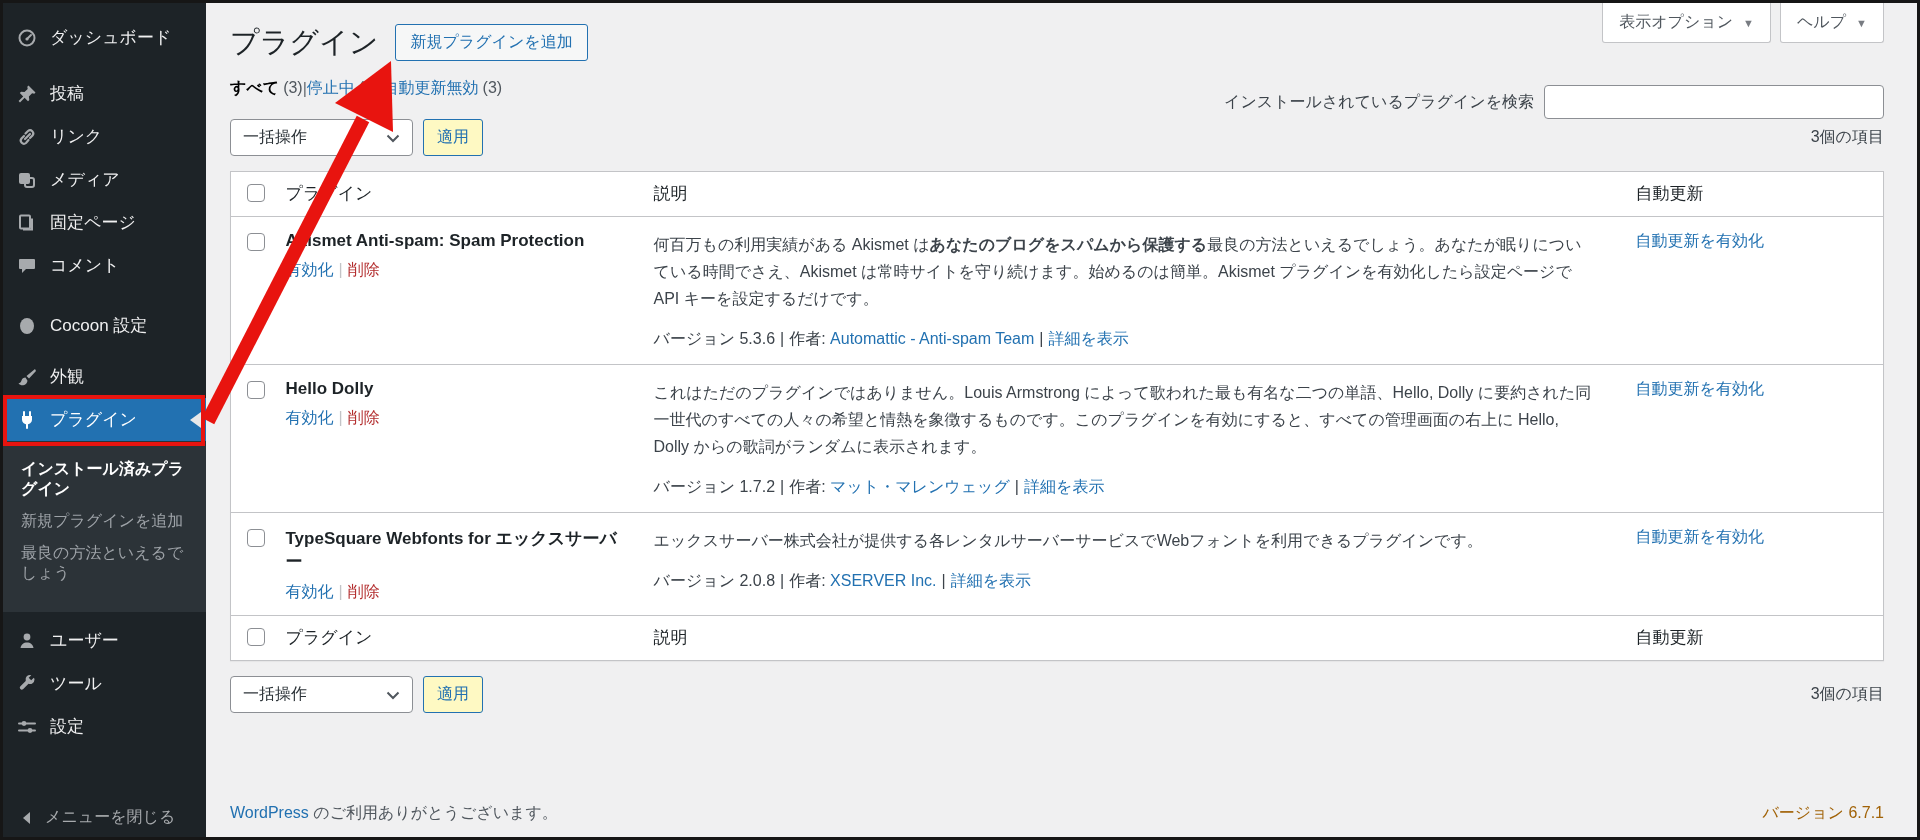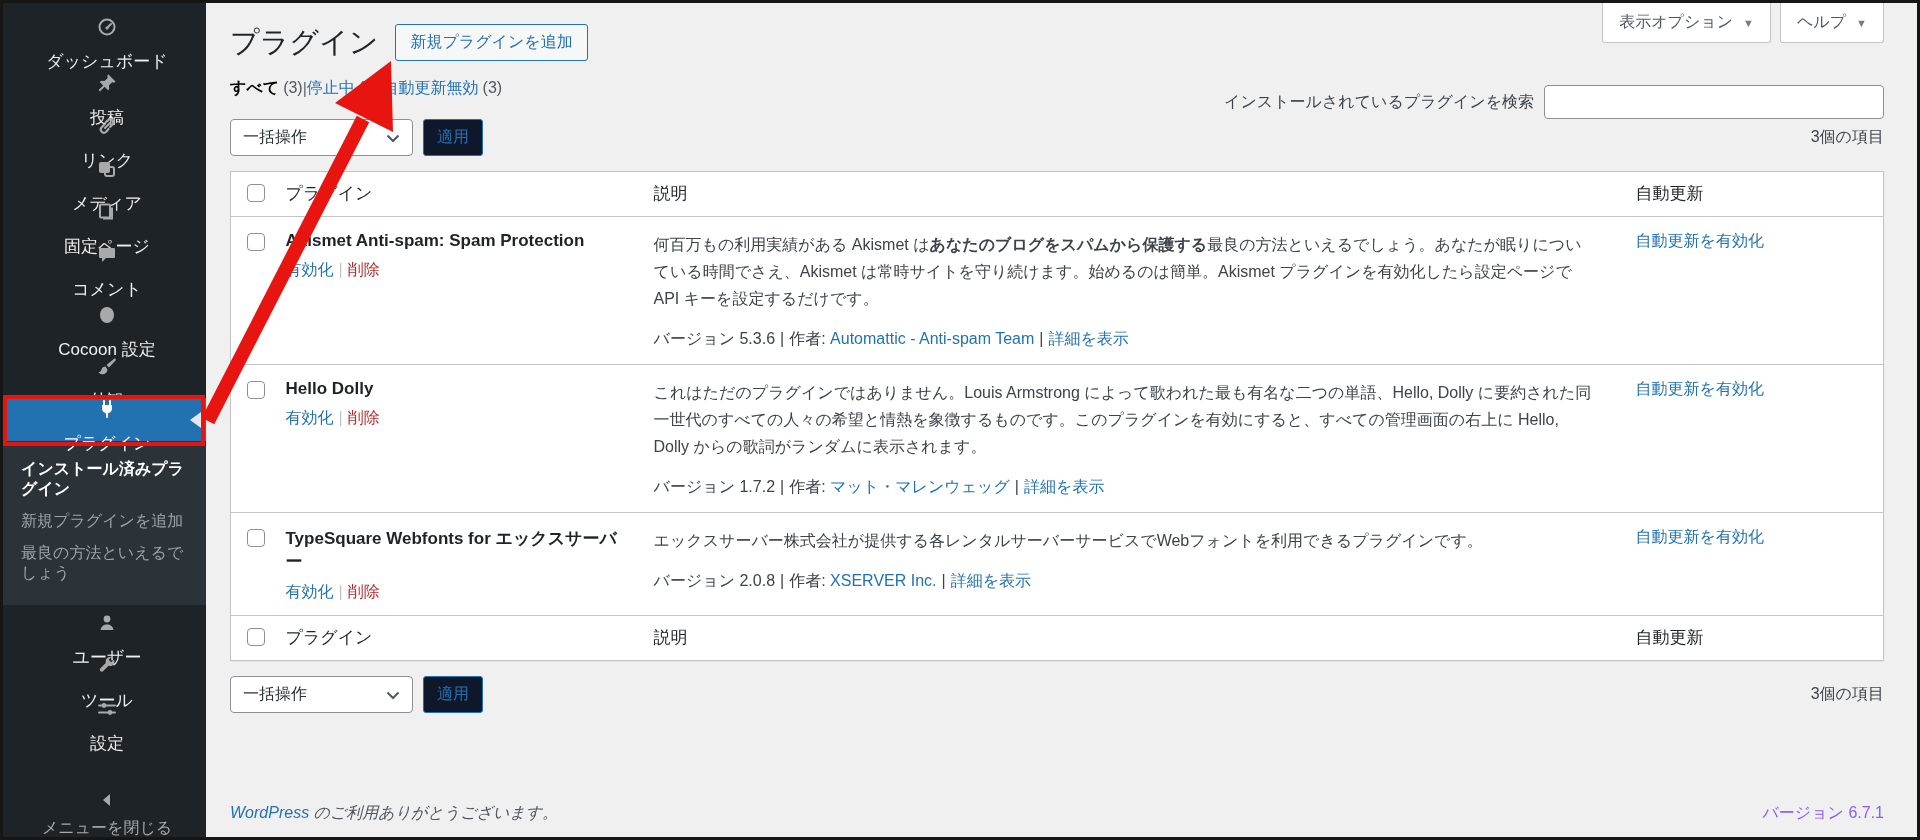--- a/index.html
+++ b/index.html
@@ -13,34 +13,34 @@
     --text:#3c434a;
     --muted:#50575e;
   }
   *{box-sizing:border-box;margin:0;padding:0;}
   html,body{margin:0;padding:0;background:#fff;}
   body{font-family:"Liberation Sans","DejaVu Sans",sans-serif;}
   .frame{position:relative;width:1920px;height:840px;border:3px solid #161616;background:var(--content-bg);overflow:hidden;}
 
   
   .sidebar{position:absolute;left:0;top:0;bottom:0;width:203px;background:var(--sidebar-bg);color:#f0f0f1;z-index:5;}
-  .menu-item{position:relative;display:flex;align-items:center;gap:12px;height:43px;padding:0 8px 0 13px;font-size:17px;color:#f0f0f1;cursor:pointer;flex-direction:column;}
+  .menu-item{position:relative;display:flex;align-items:center;gap:12px;height:43px;padding:0 8px 0 13px;font-size:17px;color:#f0f0f1;cursor:pointer;}
   .menu-item .mi{width:22px;height:22px;display:flex;align-items:center;justify-content:center;flex:0 0 22px;}
   .menu-item svg{display:block;}
   .mi-stroke{stroke:#a7aaad;fill:none;stroke-width:2;stroke-linecap:round;}
   .mi-fill{fill:#a7aaad;}
   .menu-item.active{background:var(--blue);color:#fff;}
   .menu-item.active .mi-stroke{stroke:#fff;}
   .mt-sep{margin-top:13px;}
   .mt-sep2{margin-top:17px;}
   .mt-sep3{margin-top:8px;}
   .mt-user{margin-top:7px;}
   .mt-collapse{margin-top:48px;gap:7px;}
   .pointer-left{position:absolute;right:5px;top:50%;transform:translateY(-50%);width:0;height:0;border-top:8px solid transparent;border-bottom:8px solid transparent;border-right:11px solid #e7e8e9;}
-  .submenu{background:var(--submenu-bg);padding:12px 0 16px 0;}
+  .submenu{background:var(--submenu-bg);padding:12px 0 23px 0;}
   .submenu-item{padding:6px 12px 6px 18px;font-size:16px;line-height:20px;color:#9ea3a8;cursor:pointer;}
   .submenu-item.current{color:#fff;font-weight:bold;}
 
   
   .content{position:relative;margin-left:203px;height:100%;background:var(--content-bg);padding:0 33px 0 24px;color:var(--text);}
   .screen-meta{position:absolute;top:0;right:33px;display:flex;gap:9px;z-index:3;}
   .meta-btn{display:flex;align-items:center;gap:10px;height:40px;padding:0 16px;background:#fff;border:1px solid var(--border);border-top:none;border-radius:0 0 3px 3px;color:var(--muted);font-size:16px;cursor:pointer;}
   .meta-btn .arrow{font-size:11px;color:#787c82;}
 
   .title-row{display:flex;align-items:center;gap:17px;padding-top:21px;}
@@ -55,21 +55,21 @@
 
   .search-box{position:absolute;top:82px;right:33px;display:flex;align-items:center;gap:10px;}
   .search-box label{font-size:16px;color:var(--text);}
   .search-box input{width:340px;height:34px;border:1px solid #8c8f94;border-radius:4px;background:#fff;font-size:16px;padding:0 8px;}
 
   .tablenav{display:flex;justify-content:space-between;align-items:center;}
   .tablenav.top{margin-top:20px;}
   .tablenav.bottom{margin-top:15px;}
   .bulk{display:flex;align-items:center;gap:10px;}
   .wp-select{position:relative;display:flex;align-items:center;justify-content:space-between;width:183px;height:37px;border:1px solid #8c8f94;border-radius:4px;background:#fff;font-size:16px;color:#2c3338;padding:0 12px;cursor:pointer;}
-  .apply-btn{border:1px solid var(--blue);background:#0f172a;color:var(--blue);font-size:16px;height:37px;padding:0 13px;border-radius:3px;cursor:pointer;}
+  .apply-btn{border:1px solid var(--blue);background:#fef9c3;color:var(--blue);font-size:16px;height:37px;padding:0 13px;border-radius:3px;cursor:pointer;}
   .items-count{font-size:16px;color:var(--text);}
 
   table.plugins{width:100%;margin-top:15px;border:1px solid var(--border);border-collapse:collapse;background:#fff;table-layout:fixed;box-shadow:0 1px 1px rgba(0,0,0,.04);}
   col.c-cb{width:45px;}
   col.c-name{width:368px;}
   col.c-auto{width:258px;}
   th,td{text-align:left;vertical-align:top;}
   thead th,tfoot th{font-size:17px;font-weight:400;color:#1d2327;padding:10px 10px 9px 10px;}
   thead th{border-bottom:1px solid var(--border);}
   tfoot th{border-top:1px solid var(--border);}
@@ -82,23 +82,23 @@
   .act{color:var(--blue);}
   .del{color:var(--delete);}
   .ra-sep{color:var(--border);margin:0 5px;}
   .desc p{line-height:27px;color:var(--text);margin:0 0 13px 0;padding-right:18px;}
   .plugin-meta{line-height:27px;color:var(--text);}
   .plugin-meta a{color:var(--blue);text-decoration:none;cursor:pointer;}
   .meta-sep{margin:0 5px;}
   .auto-col a{color:var(--blue);font-size:16px;text-decoration:none;cursor:pointer;}
 
   .footer{position:absolute;left:24px;right:33px;bottom:13px;display:flex;justify-content:space-between;align-items:flex-end;font-size:16px;color:var(--muted);}
-  .footer-thanks{font-style:italic;}
+  .footer-thanks{}
   .footer-thanks a{color:var(--blue);cursor:pointer;}
-  .footer-version{color:#8b5cf6;}
+  .footer-version{color:#a16207;}
 
   
   .ann-box{position:absolute;left:0;top:392px;width:202px;height:51px;border:4px solid var(--ann);z-index:40;pointer-events:none;}
   .ann-arrow{position:absolute;left:0;top:0;width:100%;height:100%;z-index:41;pointer-events:none;}
 </style>
 </head>
 <body>
 
 <div class="frame">
 

